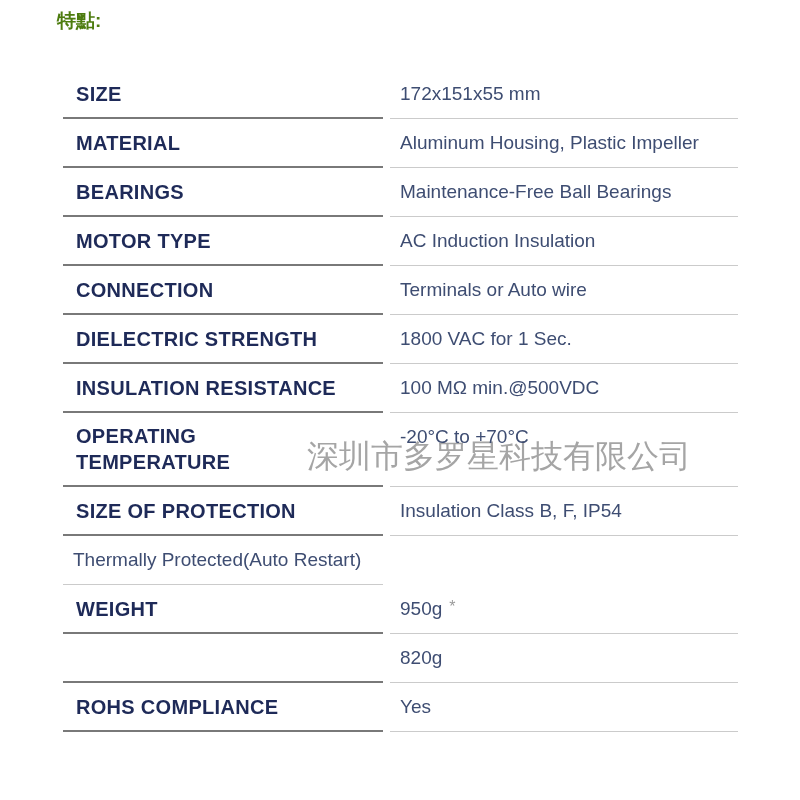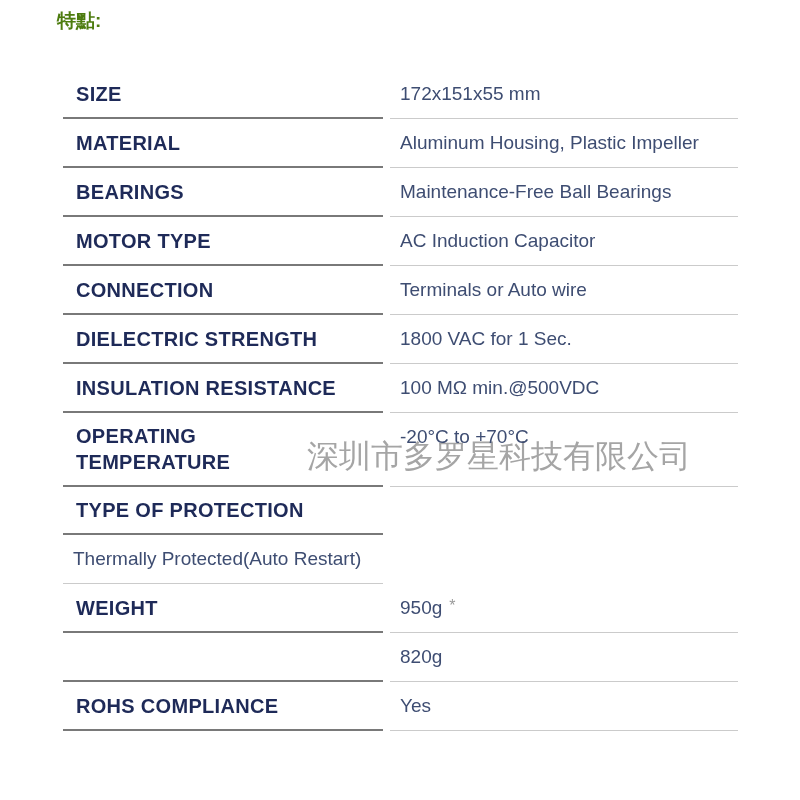--- a/index.html
+++ b/index.html
@@ -96,21 +96,21 @@
     </div>
     <div class="spec-row">
       <div class="label-cell">BEARINGS</div>
       <div class="value-cell">
         <span>Maintenance-Free Ball Bearings</span>
       </div>
     </div>
     <div class="spec-row">
       <div class="label-cell">MOTOR TYPE</div>
       <div class="value-cell">
-        <span>AC Induction Capacitor</span>
+        <span>AC Induction Insulation</span>
       </div>
     </div>
     <div class="spec-row">
       <div class="label-cell">CONNECTION</div>
       <div class="value-cell">
         <span>Terminals or Auto wire</span>
       </div>
     </div>
     <div class="spec-row">
       <div class="label-cell">DIELECTRIC STRENGTH</div>
@@ -124,21 +124,24 @@
         <span>100 MΩ min.@500VDC</span>
       </div>
     </div>
     <div class="spec-row">
       <div class="label-cell">OPERATING TEMPERATURE</div>
       <div class="value-cell">
         <span>-20°C to +70°C</span>
       </div>
     </div>
     <div class="spec-row">
-      <div class="label-cell">TYPE OF PROTECTION</div>
+      <div class="label-cell">SIZE OF PROTECTION</div>
+      <div class="value-cell">
+        <span>Insulation Class B, F, IP54</span>
+      </div>
     </div>
     <div class="spec-row">
       <div class="value-cell">
         <span>Thermally Protected(Auto Restart)</span>
       </div>
     </div>
     <div class="spec-row">
       <div class="label-cell">WEIGHT</div>
       <div class="value-cell">
         <span>950g</span>

